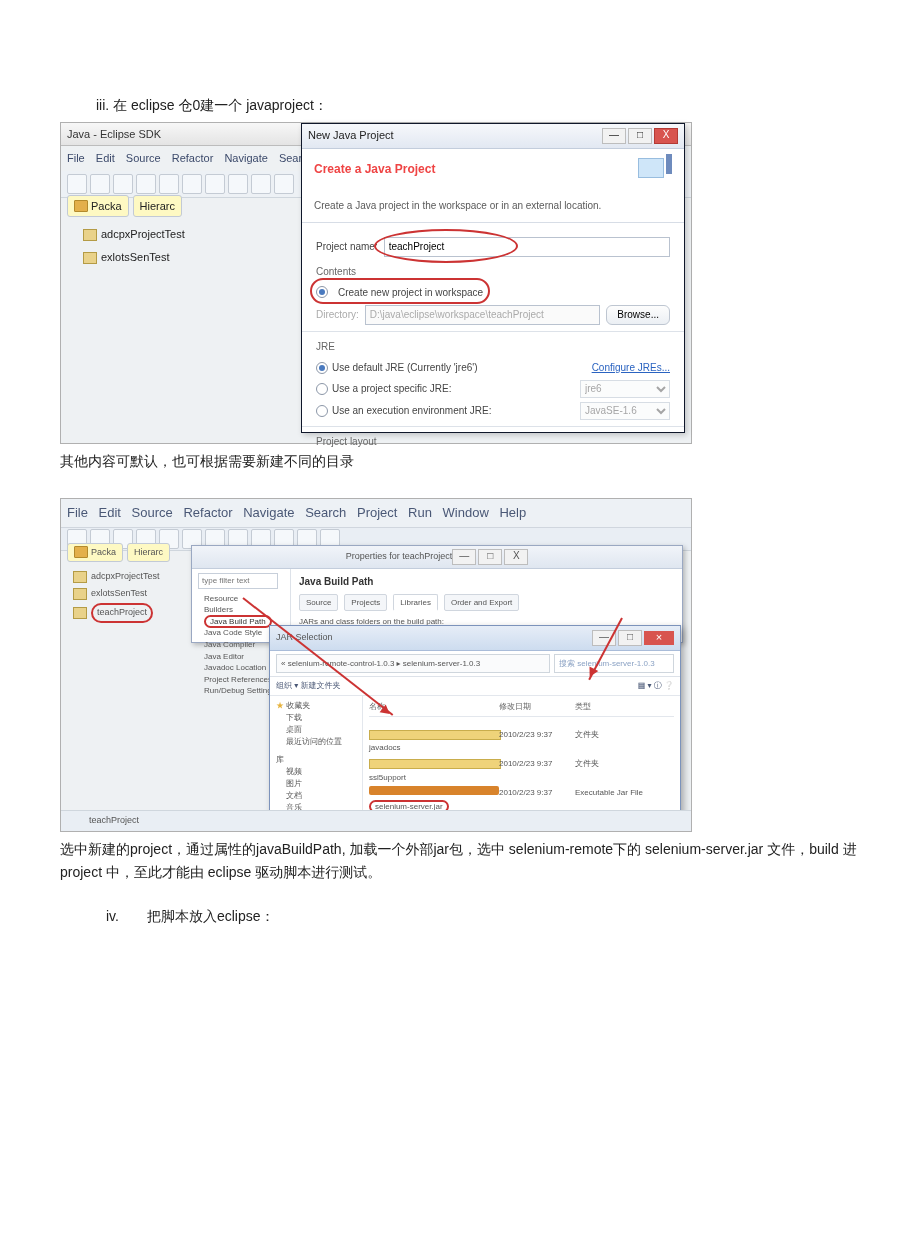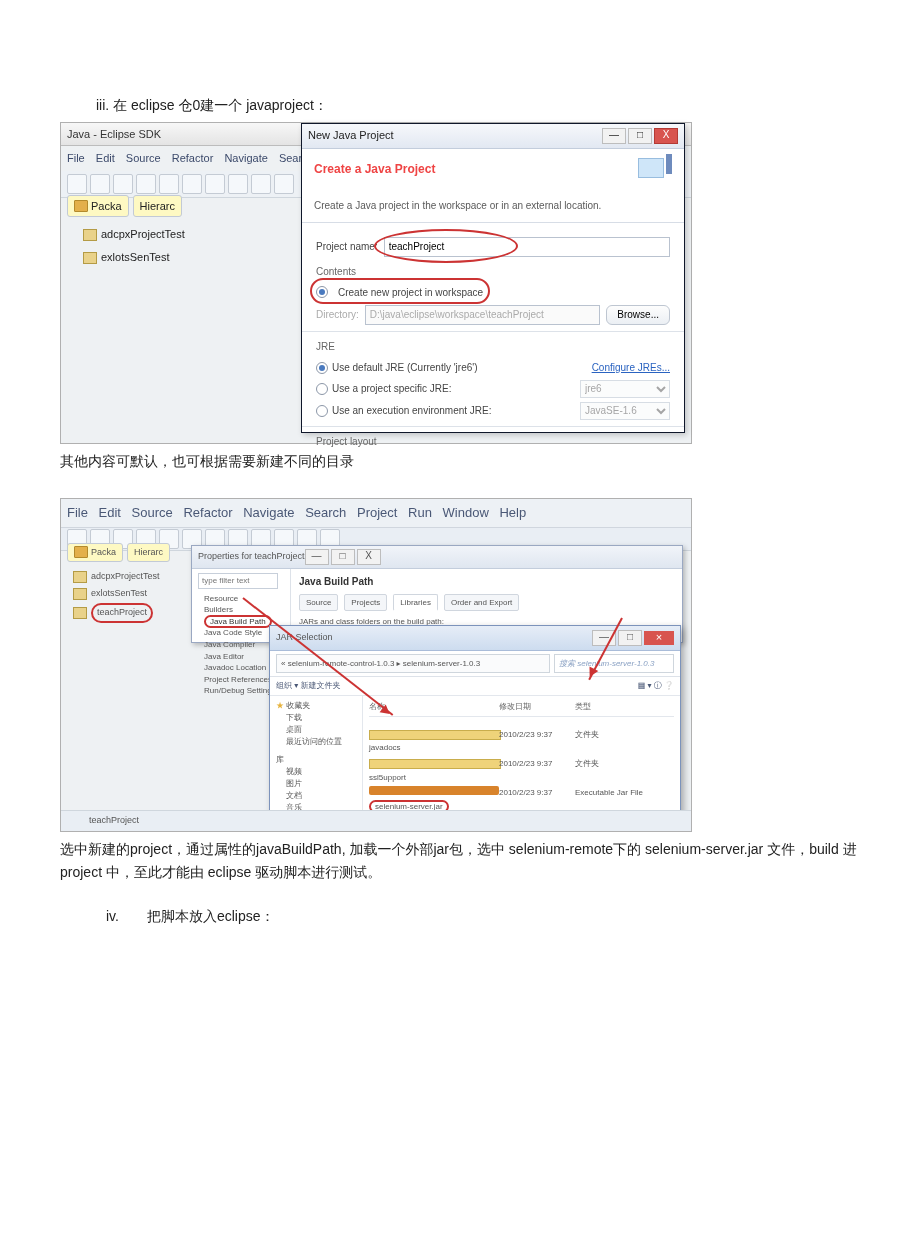--- a/index.html
+++ b/index.html
@@ -45,40 +45,40 @@
   
   .fig2{width:630px;height:332px;background:#eef1f3;border:1px solid #b0b0b0;position:relative;margin-top:24px;font-size:9px;color:#555;overflow:hidden}
   .fig2-menu{font-size:13px;color:#4a5876;padding:3px 6px;background:#edf1f5;border-bottom:1px solid #d0d6de}
   .fig2-menu span{margin-right:7px}
   .fig2-tool{height:22px;background:#e9eef4;border-bottom:1px solid #cfd6dd;display:flex;align-items:center;gap:3px;padding:0 6px}
   .fig2-left{position:absolute;left:6px;top:44px;width:110px}
   .fig2-tree .tree-item{font-size:9px;padding:1px 0 1px 6px}
   .red-circ{border:2px solid #c33;border-radius:12px;padding:0 4px}
   
   .pdlg{position:absolute;left:130px;top:46px;width:490px;height:96px;background:#fff;border:1px solid #9aa8c2;box-shadow:2px 2px 5px rgba(0,0,0,.25)}
-  .pdlg-title{height:18px;background:linear-gradient(#f1f4f9,#dfe6f0);border-bottom:1px solid #c3cddc;font-size:9px;padding:2px 6px;display:flex;justify-content:flex-start;align-items:center}
+  .pdlg-title{height:18px;background:linear-gradient(#f1f4f9,#dfe6f0);border-bottom:1px solid #c3cddc;font-size:9px;padding:2px 6px;display:flex;justify-content:center;align-items:center}
   .pdlg-body{display:flex;height:76px}
   .filt{width:86px;border-right:1px solid #dde2e9;padding:4px 6px}
   .filt input{width:72px;height:14px;border:1px solid #c7cfda;font-size:8px;padding:0 3px}
   .plist{font-size:8px;padding:4px 6px;line-height:1.45;color:#555}
   .plist .sel{color:#333}
   .pright{flex:1;padding:4px 8px}
   .pright .t{font-size:10px;font-weight:bold;color:#333;margin-bottom:4px}
   .tabs{display:flex;gap:6px;font-size:8px;margin-bottom:4px}
   .tabs span{border:1px solid #d0d6de;padding:1px 6px;border-radius:2px;background:#f4f6f9}
   .tabs .on{background:#fff;border-bottom-color:#fff}
   .jre-row{display:flex;align-items:center;justify-content:space-between;font-size:8px;border:1px solid #d7dde6;padding:2px 6px;margin-bottom:2px}
   .smbtn{height:16px;border:1px solid #bec6d1;background:linear-gradient(#fdfdfd,#ebeff4);font-size:8px;padding:0 6px;border-radius:2px}
   
   .jdlg{position:absolute;left:208px;top:126px;width:410px;height:200px;background:#fff;border:1px solid #7c93bb;box-shadow:3px 3px 7px rgba(0,0,0,.3)}
   .jdlg-title{height:20px;background:linear-gradient(#e6edf7,#cddcef);border-bottom:1px solid #a9bcd9;font-size:9px;padding:2px 6px;display:flex;justify-content:space-between;align-items:center}
   .jdlg-x{width:30px;height:14px;background:#d8544f;color:#fff;text-align:center;line-height:12px;font-size:11px}
   .jdlg-crumb{display:flex;align-items:center;gap:4px;padding:3px 6px;font-size:8px;border-bottom:1px solid #dde2e9}
   .crumb-box{flex:1;border:1px solid #cfd6dd;padding:2px 4px;background:#fafbfc}
-  .srch{width:110px;border:1px solid #cfd6dd;padding:2px 4px;color:#8ba2c4;font-style:italic}
+  .srch{width:110px;border:1px solid #cfd6dd;padding:2px 4px;color:#8ba2c4;}
   .jdlg-tool{height:18px;border-bottom:1px solid #e3e7ed;display:flex;align-items:center;justify-content:space-between;padding:0 6px;font-size:8px;color:#4a5876}
   .jdlg-main{display:flex;height:116px}
   .jnav{width:80px;border-right:1px solid #e3e7ed;padding:4px 6px;font-size:8px;line-height:1.5}
   .star{color:#e6b23c}
   .jlist{flex:1;padding:4px 6px;font-size:8px}
   .jcols{display:flex;font-size:8px;color:#666;border-bottom:1px solid #e3e7ed;padding-bottom:2px;margin-bottom:10px}
   .jcols span:nth-child(1){width:130px}
   .jcols span:nth-child(2){width:76px}
   .jrow{display:flex;padding:1px 0}
   .jrow span:nth-child(1){width:130px}

